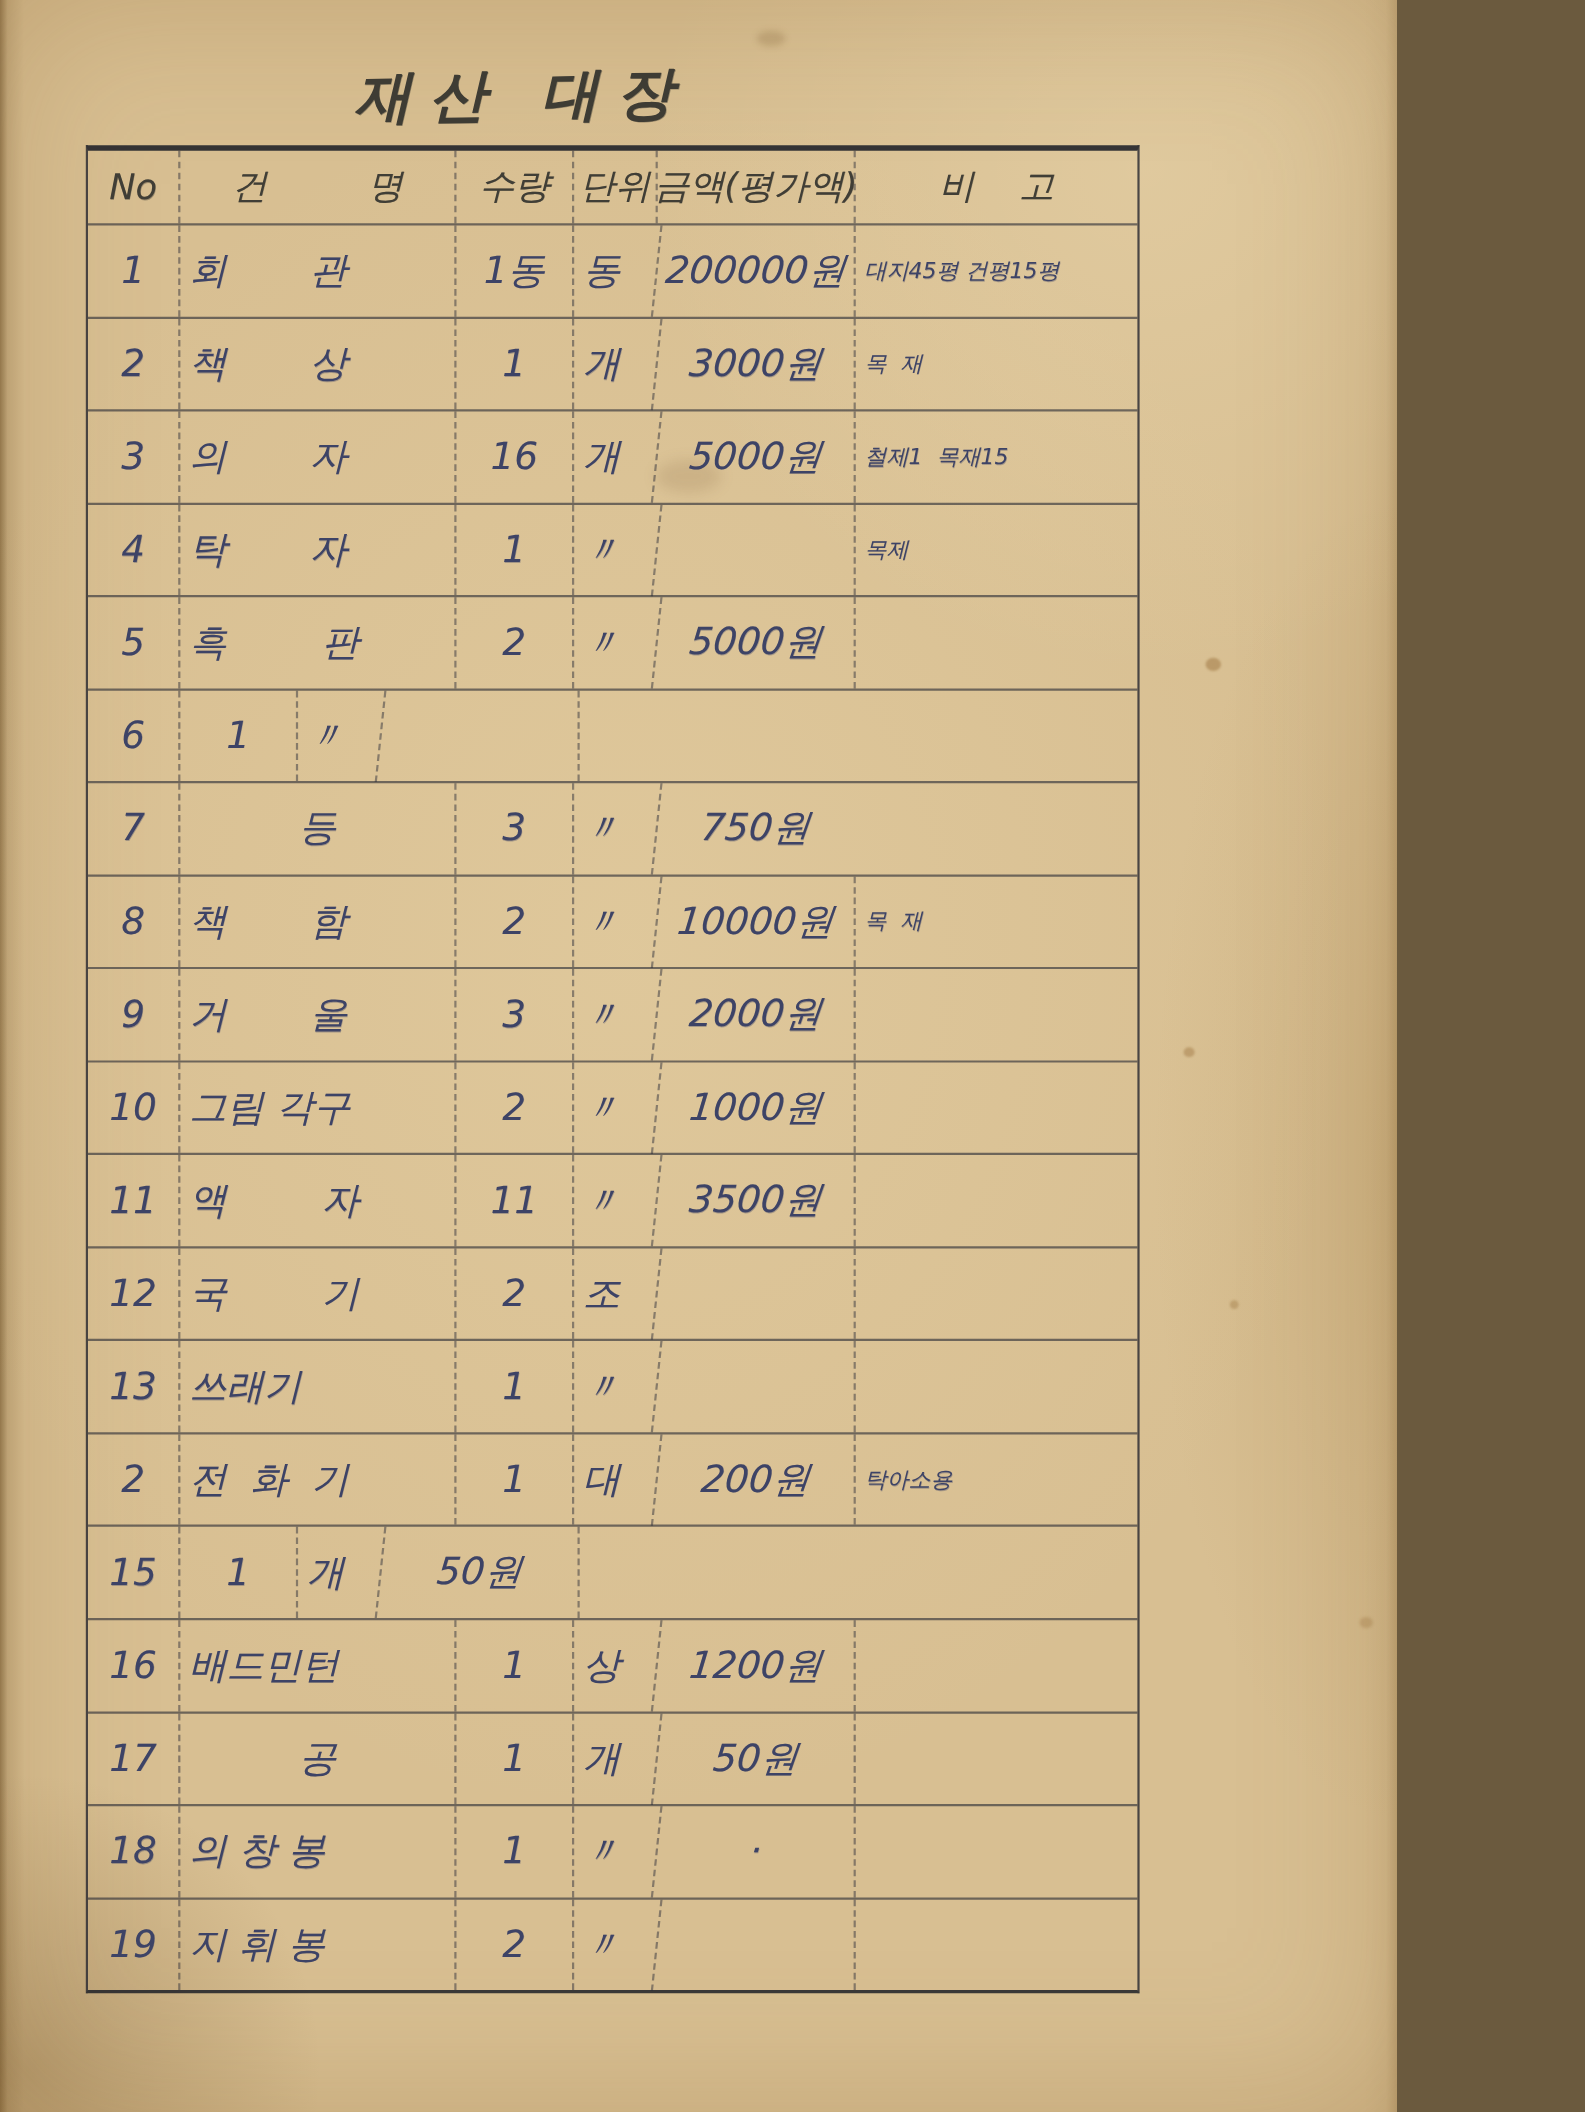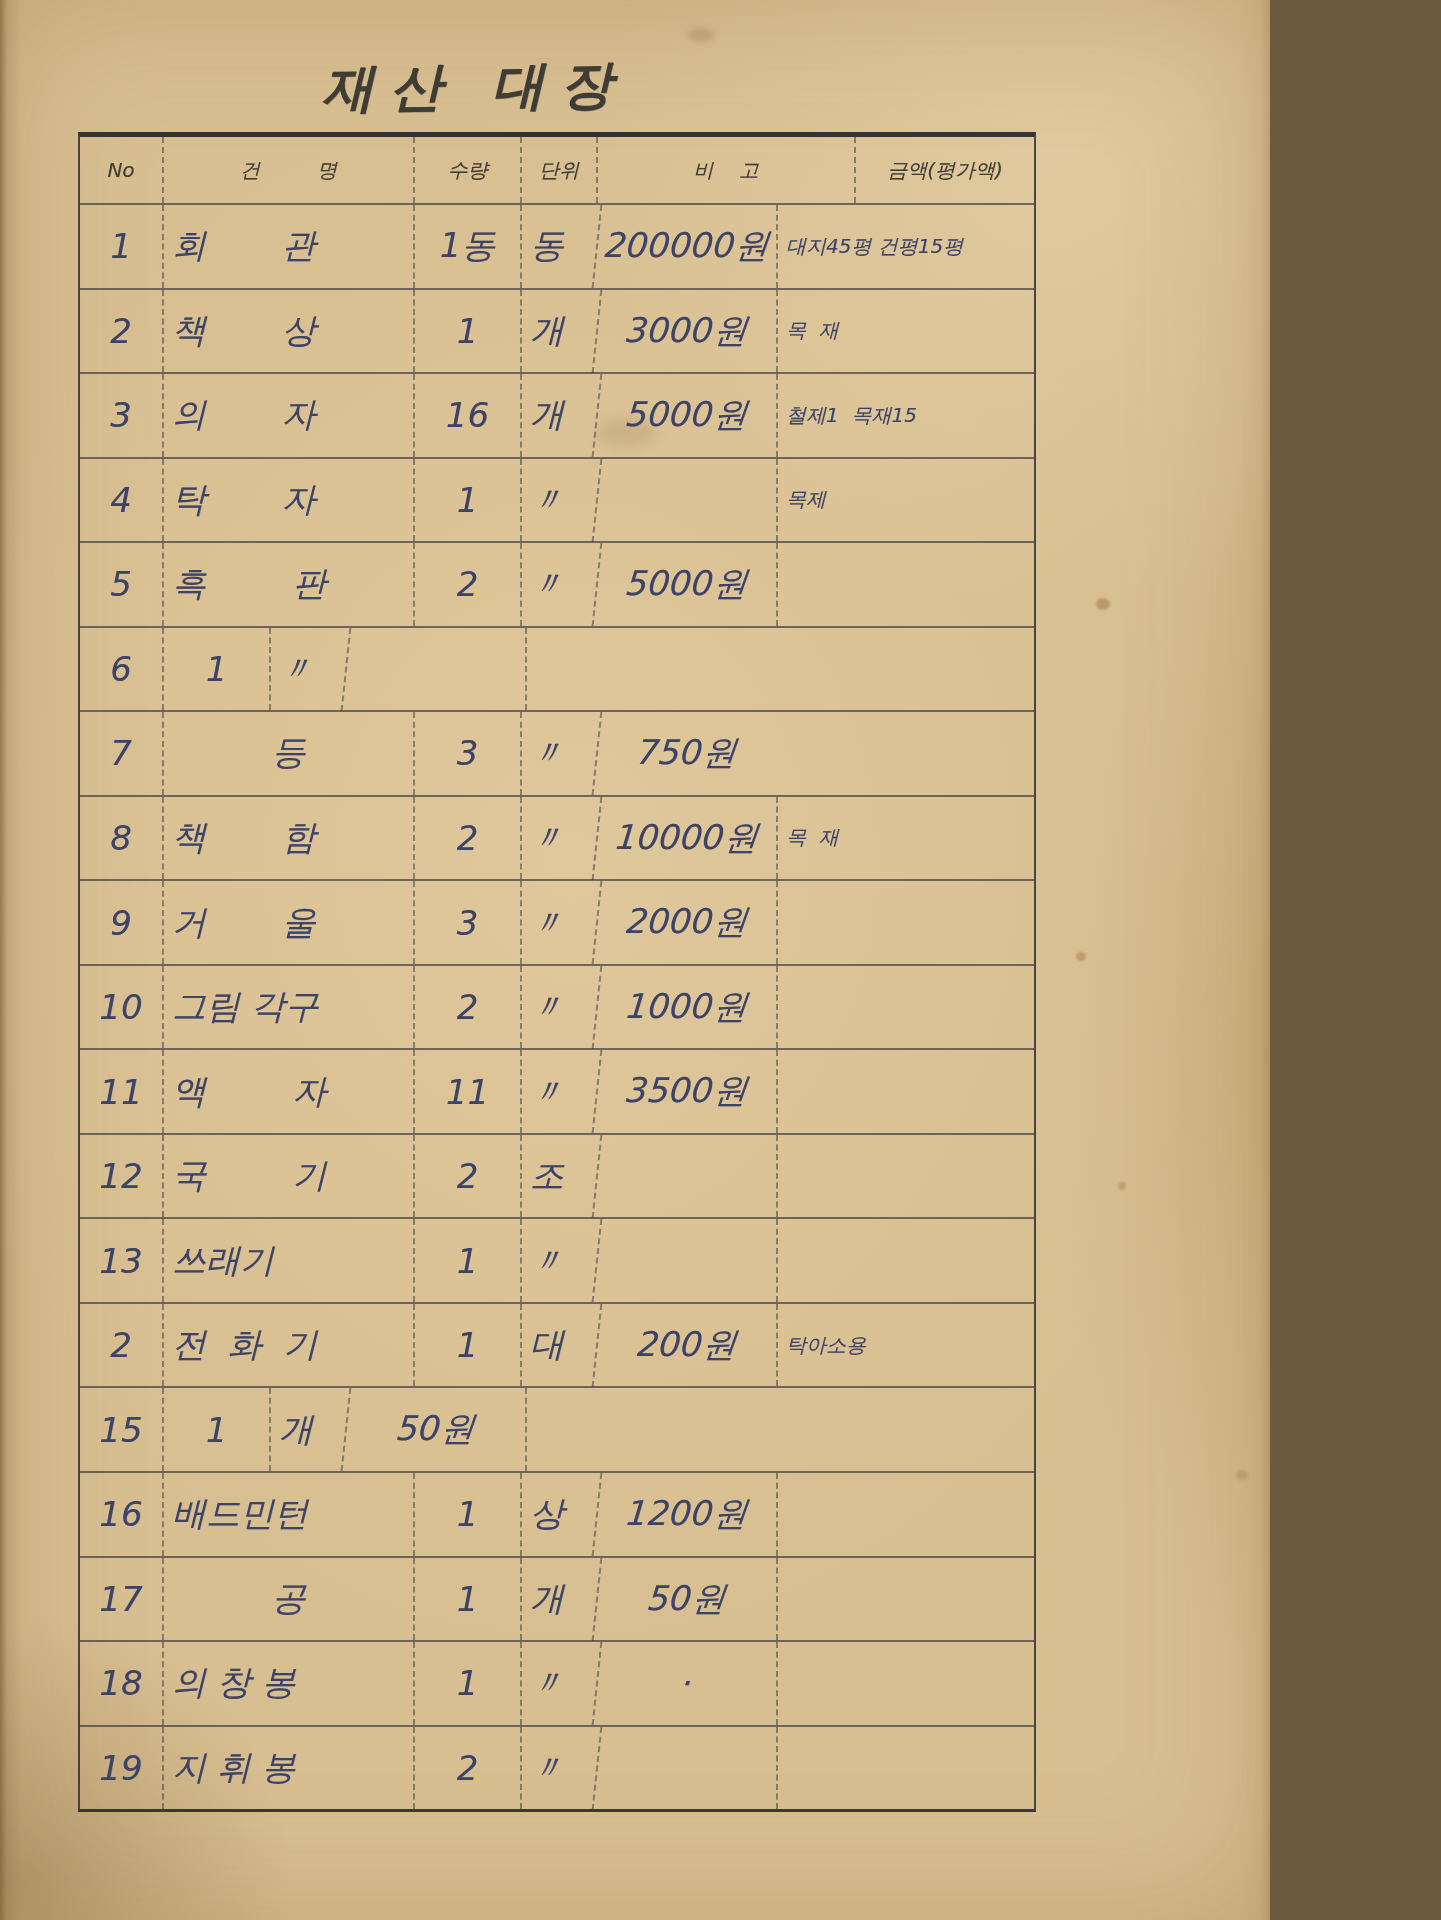--- a/index.html
+++ b/index.html
@@ -43,21 +43,21 @@
   }
   .cell:first-child { border-left:none; }
   .c-no      { width:82px;  justify-content:center; }
   .c-name    { width:251px;font-style:italic; }
   .c-qty     { width:107px; justify-content:center; }
   .c-unit    { width:76px;  }
   .c-amount  { width:180px; justify-content:center; }
   .c-remarks { flex:1 1 0; min-width:0; }
   .c-amount  { transform:skewX(-6deg); }
   .header .cell {
-    color:#403e36; font-size:20px; justify-content:center;
+    color:#403e36; font-size:32px; justify-content:center;
     transform:none; text-shadow:0.4px 0.4px 0 rgba(64,62,54,0.4);
   }
   .row .c-name.center { justify-content:center; }
   .row:not(.header) .c-remarks { font-size:20px; }
 </style>
 </head>
 <body>
 
 <div class="page">
 
@@ -69,22 +69,22 @@
   <div class="speck" style="left:1236px; top:1470px; width:12px; height:10px; background:rgba(140,95,40,0.25); filter:blur(1.5px);"></div>
 
   <div class="title">재산 대장</div>
 
   <div class="ledger">
     <div class="row header">
       <div class="cell c-no">No</div>
       <div class="cell c-name">건         명</div>
       <div class="cell c-qty">수량</div>
       <div class="cell c-unit">단위</div>
+      <div class="cell c-amount">금액(평가액)</div>
       <div class="cell c-remarks">비    고</div>
-      <div class="cell c-amount">금액(평가액)</div>
     </div>
     <div style="display:flex; flex-direction:column; flex:1 1 0; min-height:0;">
     <div class="row">
       <div class="cell c-no">1</div>
       <div class="cell c-name">회       관</div>
       <div class="cell c-qty">1동</div>
       <div class="cell c-unit">동</div>
       <div class="cell c-amount">200000원</div>
       <div class="cell c-remarks">대지45평 건평15평</div>
     </div>

